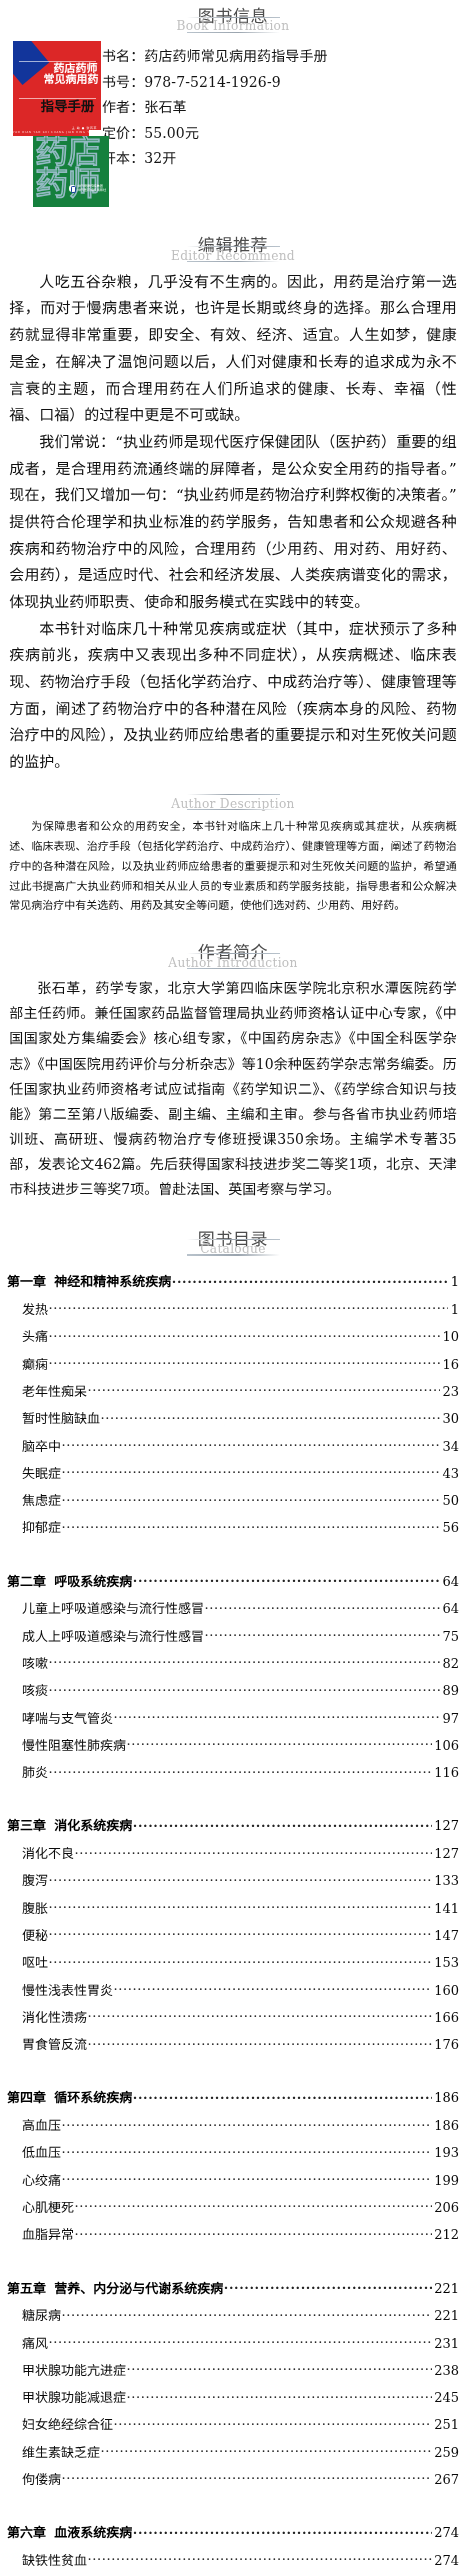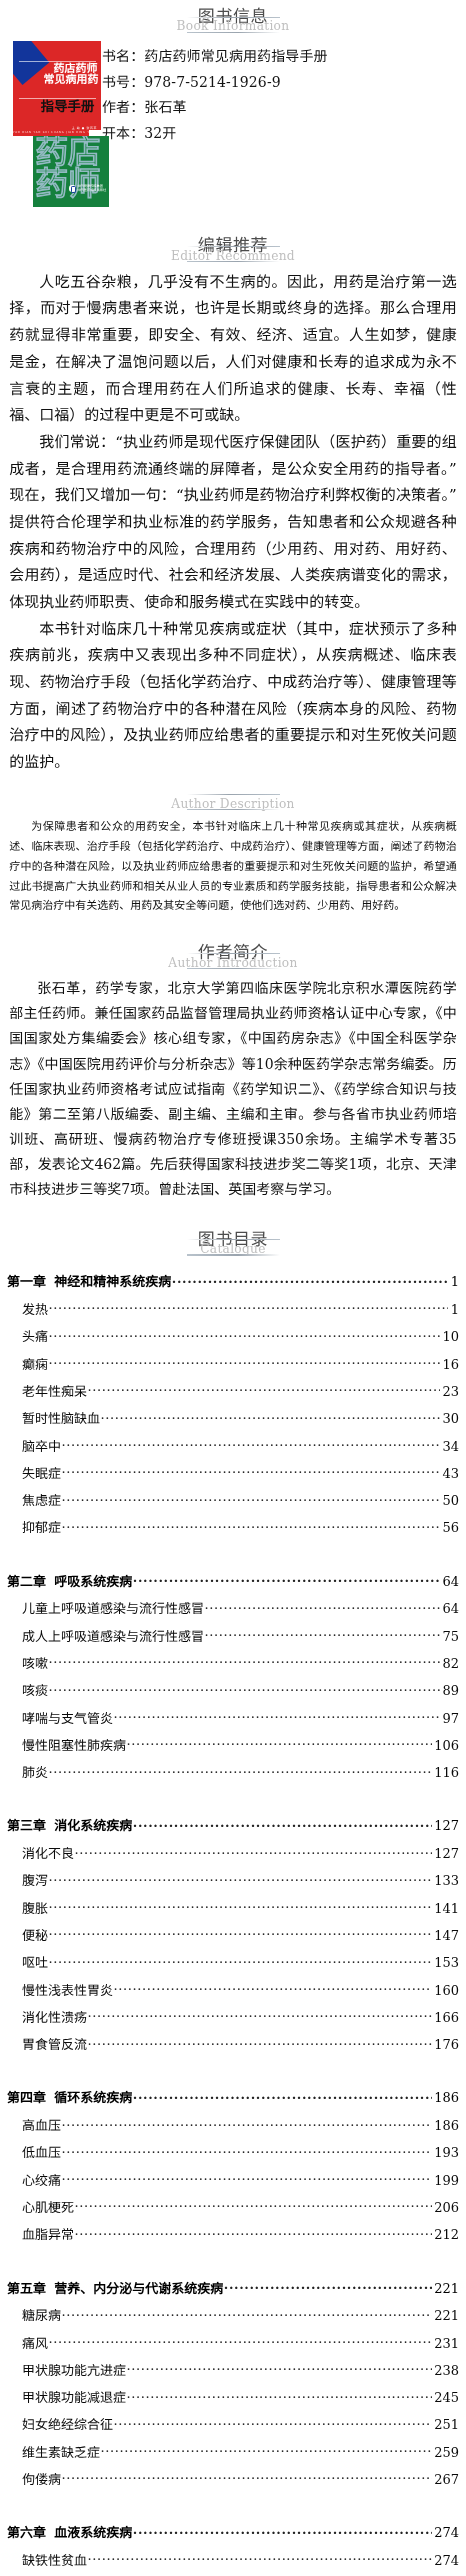--- a/index.html
+++ b/index.html
@@ -341,20 +341,21 @@
             <span>中国医药科技出版社</span>
           </span>
         </div>
       </div>
     </div>
 
     <div class="meta">
       <div class="meta-line">书名：药店药师常见病用药指导手册</div>
       <div class="meta-line">书号：978-7-5214-1926-9</div>
       <div class="meta-line">作者：张石革</div>
+      <div class="meta-line">定价：55.00元</div>
       <div class="meta-line">开本：32开</div>
     </div>
   </div>
 
   <div class="spacer-md"></div>
 
   <div class="section-head">
     <span class="cn">编辑推荐</span>
     <div class="rule-row">
       <span class="rule left"></span>

